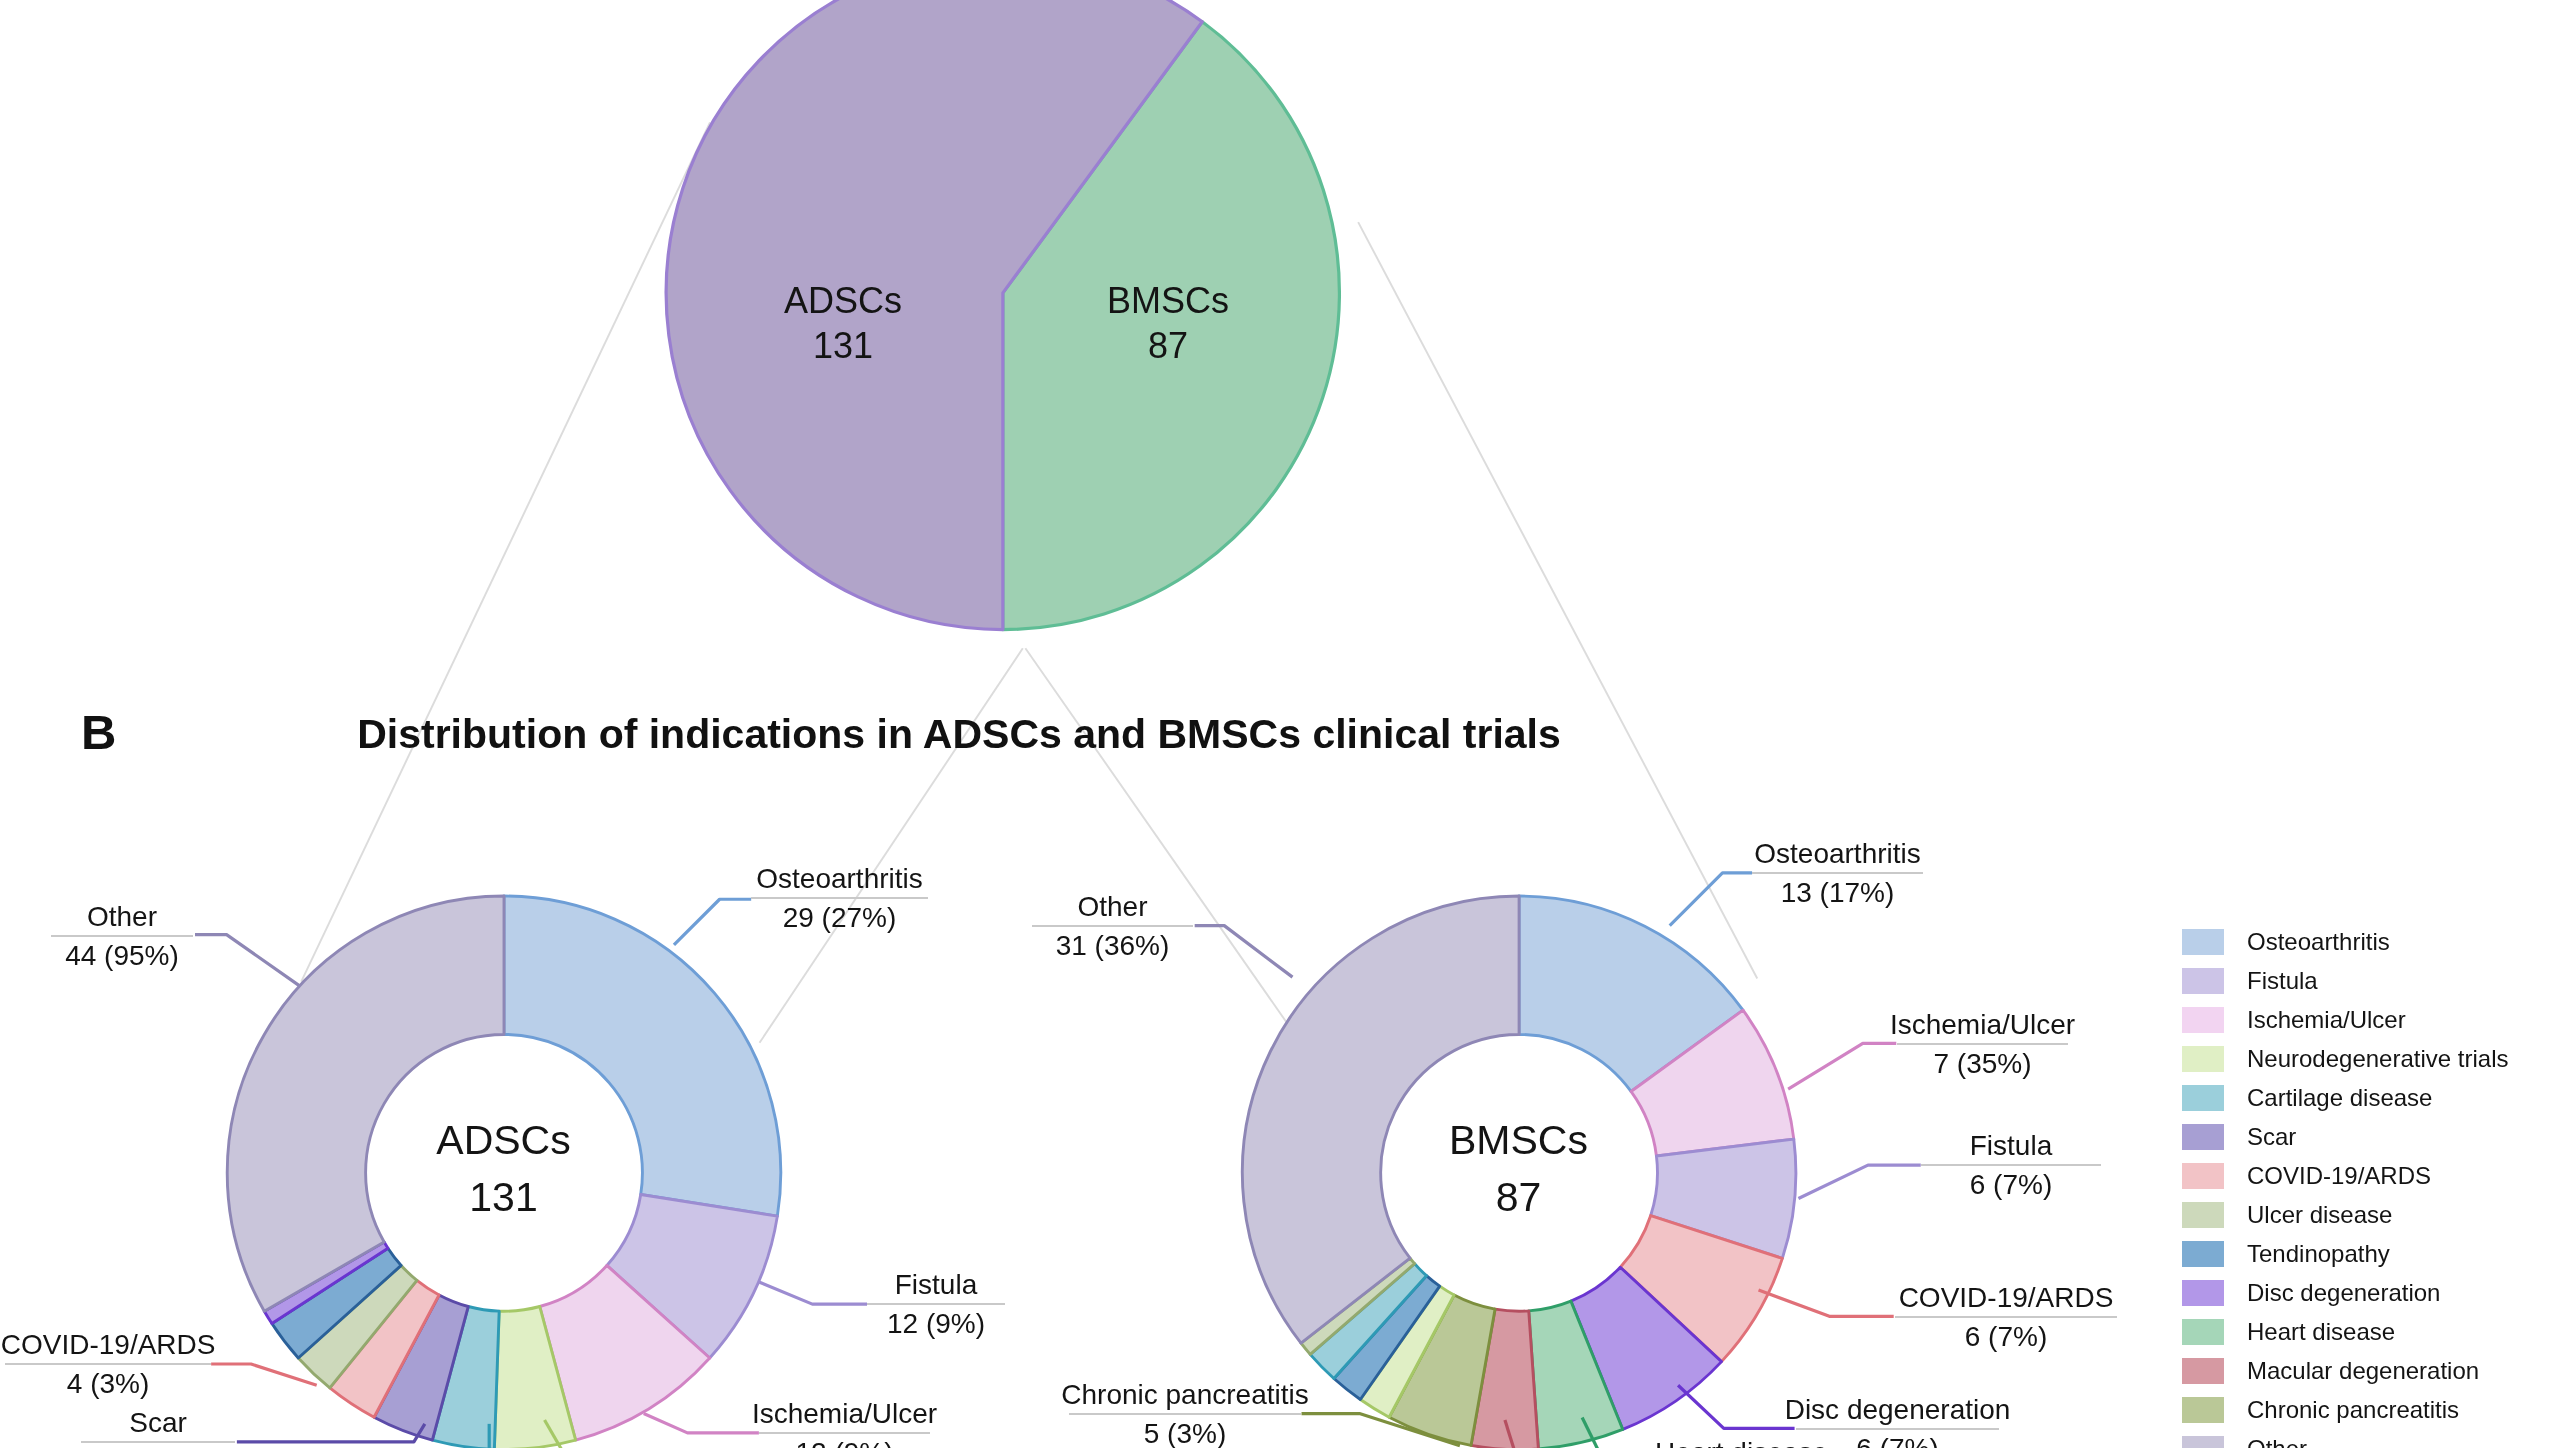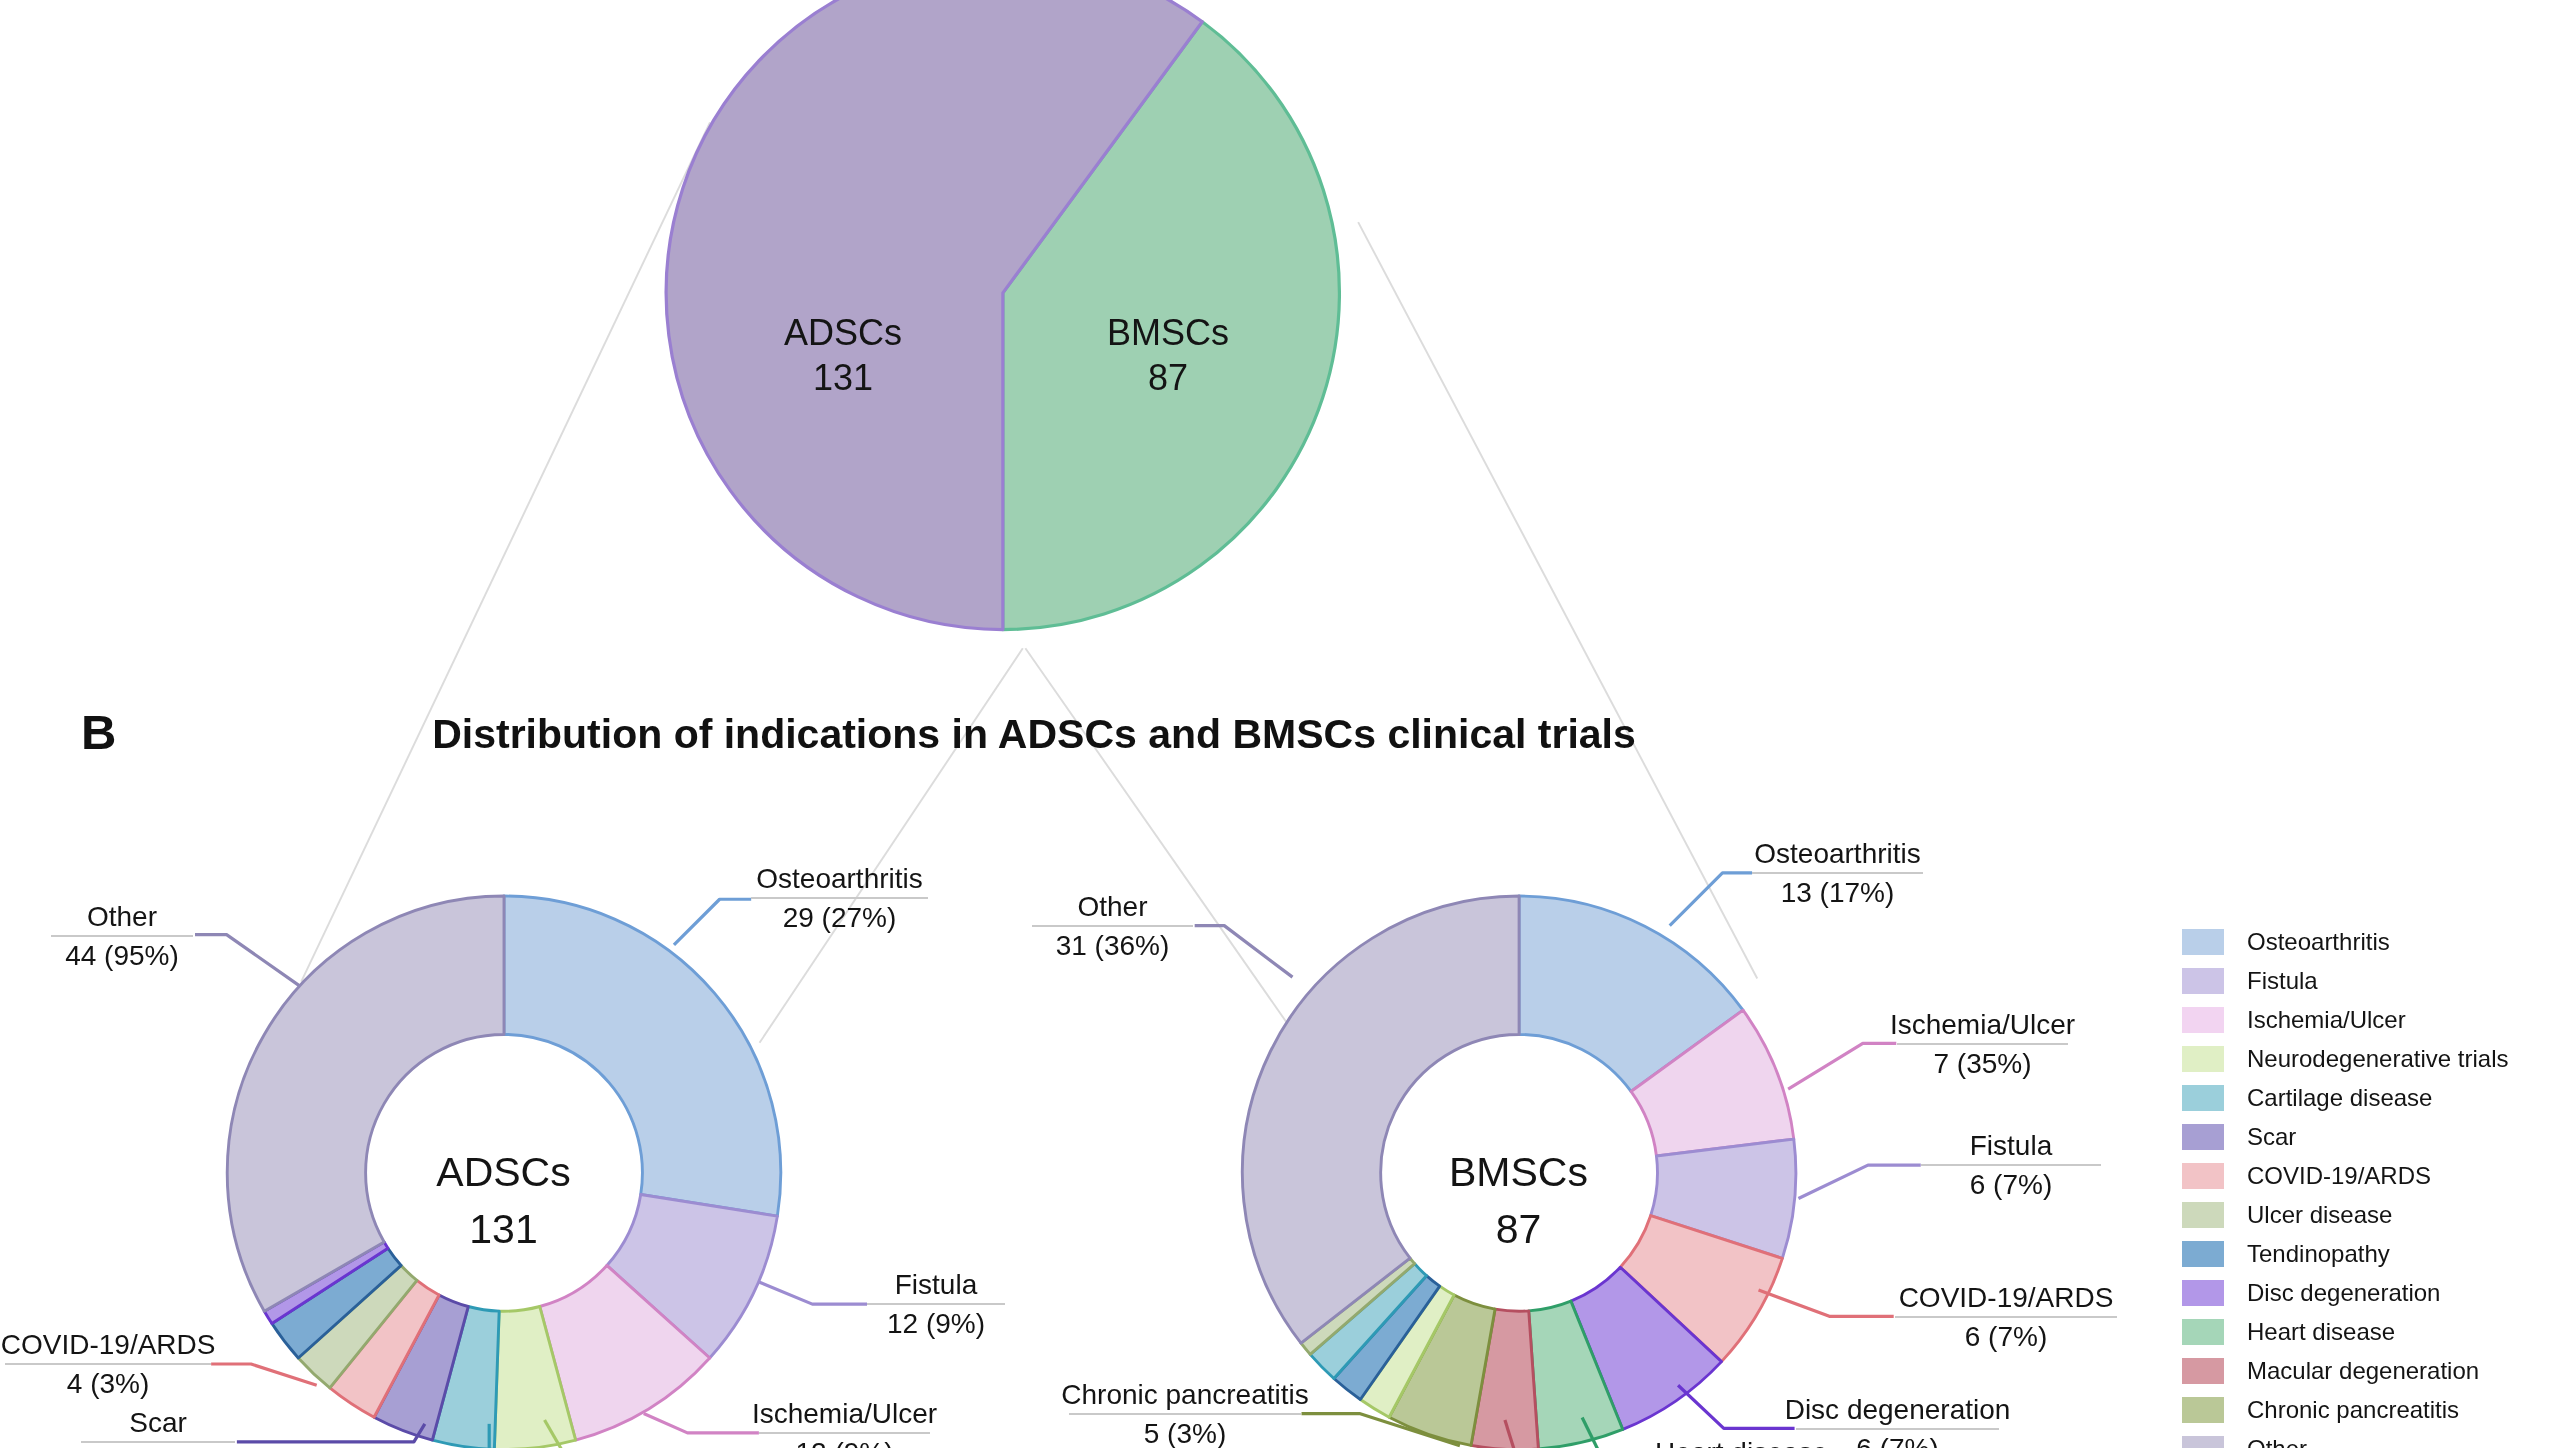--- a/index.html
+++ b/index.html
@@ -1,19 +1,19 @@
 <!DOCTYPE html>
 <html style="font-size:10.3px"><head>
 <meta charset="utf-8">
 <style>
   html,body{margin:0;padding:0;background:#ffffff;}
   body{width:2576px;height:1449px;overflow:hidden;font-family:"Liberation Sans",sans-serif;color:#111;}
   #fig{position:relative;width:2576px;height:1449px;}
   #canvas{position:absolute;left:0;top:0;}
-  .center-label{position:absolute;text-align:center;color:#141414;margin-top:32px;}
+  .center-label{position:absolute;text-align:center;color:#141414;}
   .pie-center{font-size:36px;line-height:45px;}
   .donut-center{font-size:41px;line-height:57px;}
   .panel-label{position:absolute;font-weight:bold;font-size:49px;line-height:51px;}
   .panel-title{position:absolute;font-weight:bold;font-size:41px;line-height:45px;white-space:nowrap;transform:translateX(-50%);}
   .callout{position:absolute;display:flex;flex-direction:column;align-items:center;}
   .callout .c-name{font-size:28px;line-height:32px;white-space:nowrap;color:#141414;}
   .callout .c-line{width:100%;height:0;border-top:2.6px solid #c9c9c9;margin:1.9px 0 3.2px;}
   .callout .c-value{font-size:28px;line-height:31px;white-space:nowrap;color:#141414;}
   .legend{position:absolute;left:2182px;top:922px;}
   .legend-row{display:flex;align-items:center;height:39px;}
@@ -87,21 +87,21 @@
   <div class="center-label pie-center" style="left:727px;top:278px;width:232px;">
     <div>ADSCs</div>
     <div>131</div>
   </div>
   <div class="center-label pie-center" style="left:1052px;top:278px;width:232px;">
     <div>BMSCs</div>
     <div>87</div>
   </div>
 
   <div class="panel-label" style="left:81px;top:707px;">B</div>
-  <div class="panel-title" style="left:1034px;top:712px;">Distribution of indications in ADSCs and BMSCs clinical trials</div>
+  <div class="panel-title" style="left:959px;top:712px;">Distribution of indications in ADSCs and BMSCs clinical trials</div>
 
   <div class="center-label donut-center" style="left:375px;top:1112px;width:257px;">
     <div>ADSCs</div>
     <div>131</div>
   </div>
   <div class="center-label donut-center" style="left:1390px;top:1112px;width:257px;">
     <div>BMSCs</div>
     <div>87</div>
   </div>
 

